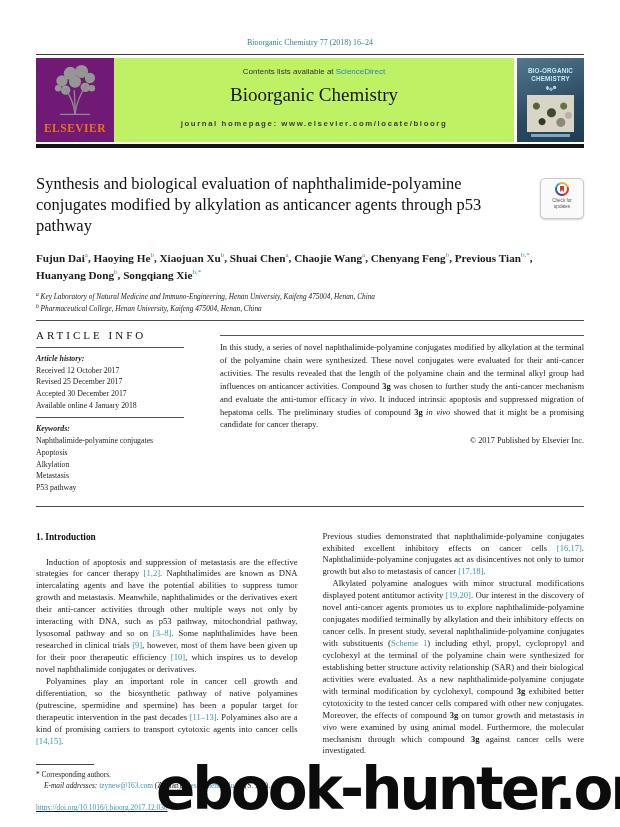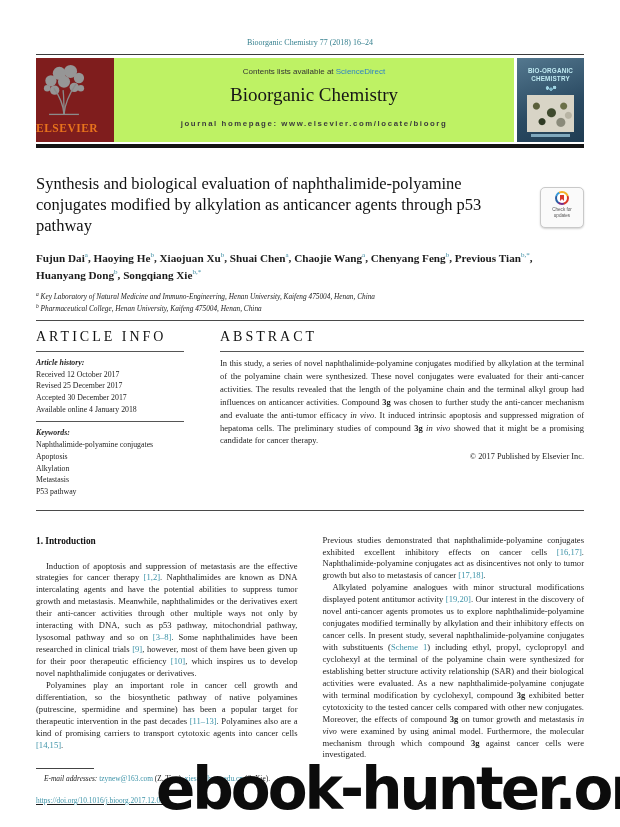--- a/index.html
+++ b/index.html
@@ -1,21 +1,21 @@
 <!DOCTYPE html>
 <html><head>
 <meta charset="utf-8">
 <style>
   html,body{margin:0;padding:0;background:#ffffff;}
   .page{position:relative;width:620px;height:827px;margin:0 auto;background:#fff;overflow:hidden;
         font-family:"Liberation Serif",serif;color:#1a1a1a;}
   .citation{padding-top:38px;text-align:center;font-size:8px;color:#36808f;}
   .rule-top{margin:7px 36px 0;border-top:1px solid #3c3c3c;}
   .header-band{margin:3px 36px 0;display:flex;height:84px;}
-  .elsevier{width:78px;min-width:78px;display:flex;flex-direction:column;align-items:flex-start;padding-top:4px;background:#7f1d1d;}
+  .elsevier{width:78px;min-width:78px;display:flex;flex-direction:column;align-items:center;padding-top:4px;background:#701a75;}
   .elsevier svg{width:56px;height:60px;}
   .elsevier-label{font-weight:bold;font-size:11.5px;color:#e8731c;letter-spacing:.5px;margin-top:0;}
   .header-box{flex:1;background:#bef264;text-align:center;padding-top:9px;}
   .contents-line{font-family:"Liberation Sans",sans-serif;font-size:8px;color:#333;}
   .lnk-sd{color:#2f83c5;}
   .journal-title{font-size:19px;margin-top:8px;color:#161616;}
   .homepage-line{font-family:"Liberation Sans",sans-serif;font-weight:bold;font-size:7.8px;letter-spacing:1.6px;color:#3c3c3c;margin-top:13px;}
   .cover{width:67px;min-width:67px;margin-left:3px;position:relative;overflow:hidden;
          background:linear-gradient(160deg,#54788f,#2a4a62 60%,#1f3c52);}
   .cover-title{font-family:"Liberation Sans",sans-serif;font-weight:bold;font-size:6.3px;color:#bfeaf2;
@@ -26,39 +26,39 @@
                         radial-gradient(circle at 50% 70%,#7fb8cc 0 1.5px,transparent 2px);}
   .cover-art{position:absolute;left:10px;top:37px;width:47px;height:37px;background-color:#d8d4c6;
      background-image:radial-gradient(circle at 20% 30%,#5a5f3a 0 3px,transparent 4px),
                       radial-gradient(circle at 52% 48%,#3f4a2e 0 4px,transparent 5px),
                       radial-gradient(circle at 78% 30%,#6b7048 0 3px,transparent 4px),
                       radial-gradient(circle at 32% 72%,#2f3a24 0 3px,transparent 4px),
                       radial-gradient(circle at 72% 74%,#8a8a7a 0 4px,transparent 5px),
                       radial-gradient(circle at 88% 55%,#b8b4a4 0 3px,transparent 4px);}
   .cover-bar{position:absolute;bottom:5px;left:14px;width:39px;height:3px;background:#7fa8bd;}
   .black-bar{margin:2px 36px 0;height:4px;background:#141414;}
-  .title-row{margin:26px 36px 0;display:flex;align-items:center;}
+  .title-row{margin:26px 36px 0;display:flex;align-items:flex-start;}
   h1.title{flex:1;margin:0;font-size:16.5px;font-weight:normal;line-height:1.27;color:#111;padding-right:14px;}
   .check-badge{width:42px;min-width:42px;height:36px;margin-top:4px;border:1px solid #c9c9c9;border-radius:5px;
                background:#fafafa;display:flex;flex-direction:column;align-items:center;padding-top:3px;
                box-shadow:0 1px 2px rgba(0,0,0,.18);cursor:pointer;}
   .badge-circle{width:14px;height:14px;border-radius:50%;display:flex;align-items:center;justify-content:center;
       background:conic-gradient(#f3b229 0 20%,#d93a2b 20% 45%,#7a2d86 45% 60%,#2a5fa5 60% 80%,#3a9ad9 80% 92%,#f3b229 92%);}
   .badge-inner{width:10px;height:10px;border-radius:50%;background:#fff;display:flex;align-items:center;justify-content:center;}
   .badge-mark{width:4px;height:6px;background:#d93a2b;clip-path:polygon(0 0,100% 0,100% 100%,50% 68%,0 100%);}
   .badge-text{font-family:"Liberation Sans",sans-serif;font-size:4.6px;color:#555;text-align:center;line-height:1.3;margin-top:2px;}
   .authors{margin:13px 36px 0;font-size:11.2px;font-weight:bold;color:#1c1c1c;line-height:1.5;}
   .authors sup{color:#3a8ca3;font-weight:normal;font-size:7px;}
   .affiliations{margin:8px 36px 0;font-size:7.3px;font-style:italic;color:#222;line-height:1.55;}
   .affiliations sup{font-size:5.5px;}
   .info-section{margin:6px 36px 0;border-top:1px solid #4a4a4a;border-bottom:1px solid #4a4a4a;
                 display:flex;gap:36px;padding:8px 0 12px;}
   .info-left{width:148px;min-width:148px;}
   .info-right{flex:1;min-width:0;}
-  .info-heading{font-size:14px;letter-spacing:3px;color:#111;font-weight:normal;}
+  .info-heading{font-size:11px;letter-spacing:3px;color:#111;font-weight:normal;}
   .hrule{border-top:1px solid #555;margin:6px 0 5px;}
   .meta{font-size:7.8px;line-height:1.5;color:#1c1c1c;}
   .meta .label{font-style:italic;display:block;font-weight:bold;}
   .abstract{font-size:8.5px;line-height:1.52;text-align:justify;margin:2px 0 0;color:#1c1c1c;}
   .copyright{font-size:8.3px;text-align:right;margin-top:5px;color:#1c1c1c;}
   .columns{margin:24px 36px 0;display:flex;gap:25px;}
   .col{flex:1;min-width:0;font-size:8.6px;line-height:1.39;text-align:justify;color:#1c1c1c;}
   .col h2{font-size:9.3px;margin:0 0 13px;color:#111;}
   .col p{margin:0;text-indent:10px;}
   .col p.noindent{text-indent:0;}
@@ -159,36 +159,36 @@
         <div>
             <div>Naphthalimide-polyamine conjugates</div>
             <div>Apoptosis</div>
             <div>Alkylation</div>
             <div>Metastasis</div>
             <div>P53 pathway</div>
           </div>
       </div>
     </div>
     <div class="info-right">
-      <div class="info-heading">ABSTRACT</div>
       <div class="hrule"></div>
       <p class="abstract"><span>In this study, a series of novel naphthalimide-polyamine conjugates modified by alkylation at the terminal of the polyamine chain were synthesized. These novel conjugates were evaluated for their anti-cancer activities. The results revealed that the length of the polyamine chain and the terminal alkyl group had influences on anticancer activities. Compound </span><span class="b">3g</span><span> was chosen to further study the anti-cancer mechanism and evaluate the anti-tumor efficacy </span><span class="i">in vivo</span><span>. It induced intrinsic apoptosis and suppressed migration of hepatoma cells. The preliminary studies of compound </span><span class="b">3g</span><span> </span><span class="i">in vivo</span><span> showed that it might be a promising candidate for cancer therapy.</span></p>
       <div class="copyright">© 2017 Published by Elsevier Inc.</div>
     </div>
   </div>
 
   <div class="columns">
     <div class="col">
       <h2>1. Introduction</h2>
       <div>
           <p><span>Induction of apoptosis and suppression of metastasis are the effective strategies for cancer therapy </span><span class="lnk">[1,2]</span><span>. Naphthalimides are known as DNA intercalating agents and have the potential abilities to suppress tumor growth and metastasis. Meanwhile, naphthalimides or the derivatives exert their anti-cancer activities through other multiple ways not only by interacting with DNA, such as p53 pathway, mitochondrial pathway, lysosomal pathway and so on </span><span class="lnk">[3–8]</span><span>. Some naphthalimides have been researched in clinical trials </span><span class="lnk">[9]</span><span>, however, most of them have been given up for their poor therapeutic efficiency </span><span class="lnk">[10]</span><span>, which inspires us to develop novel naphthalimide conjugates or derivatives.</span></p>
           <p><span>Polyamines play an important role in cancer cell growth and differentiation, so the biosynthetic pathway of native polyamines (putrescine, spermidine and spermine) has been a popular target for therapeutic intervention in the past decades </span><span class="lnk">[11–13]</span><span>. Polyamines also are a kind of promising carriers to transport cytotoxic agents into cancer cells </span><span class="lnk">[14,15]</span><span>.</span></p>
         </div>
       <div class="footnote">
         <div class="fn-rule"></div>
+        <div>* Corresponding authors.</div>
         <div class="fn-email"><span class="i">E-mail addresses: </span><span class="lnk">tzynew@163.com</span><span> (Z. Tian), </span><span class="lnk">xiesq@henu.edu.cn</span><span> (S. Xie).</span></div>
       </div>
       <div class="doi-block">
         <div class="lnk">https://doi.org/10.1016/j.bioorg.2017.12.036</div>
       </div>
     </div>
     <div class="col">
       <div>
           <p class="noindent"><span>Previous studies demonstrated that naphthalimide-polyamine conjugates exhibited excellent inhibitory effects on cancer cells </span><span class="lnk">[16,17]</span><span>. Naphthalimide-polyamine conjugates act as disincentives not only to tumor growth but also to metastasis of cancer </span><span class="lnk">[17,18]</span><span>.</span></p>
           <p><span>Alkylated polyamine analogues with minor structural modifications displayed potent antitumor activity </span><span class="lnk">[19,20]</span><span>. Our interest in the discovery of novel anti-cancer agents promotes us to explore naphthalimide-polyamine conjugates modified terminally by alkylation and their inhibitory effects on cancer cells. In present study, several naphthalimide-polyamine conjugates with substituents (</span><span class="lnk">Scheme 1</span><span>) including ethyl, propyl, cyclopropyl and cyclohexyl at the terminal of the polyamine chain were synthesized for establishing better structure activity relationship (SAR) and their biological activities were evaluated. As a new naphthalimide-polyamine conjugate with terminal modification by cyclohexyl, compound </span><span class="b">3g</span><span> exhibited better cytotoxicity to the tested cancer cells compared with other new conjugates. Moreover, the effects of compound </span><span class="b">3g</span><span> on tumor growth and metastasis </span><span class="i">in vivo</span><span> were examined by using animal model. Furthermore, the molecular mechanism through which compound </span><span class="b">3g</span><span> against cancer cells were investigated.</span></p>

